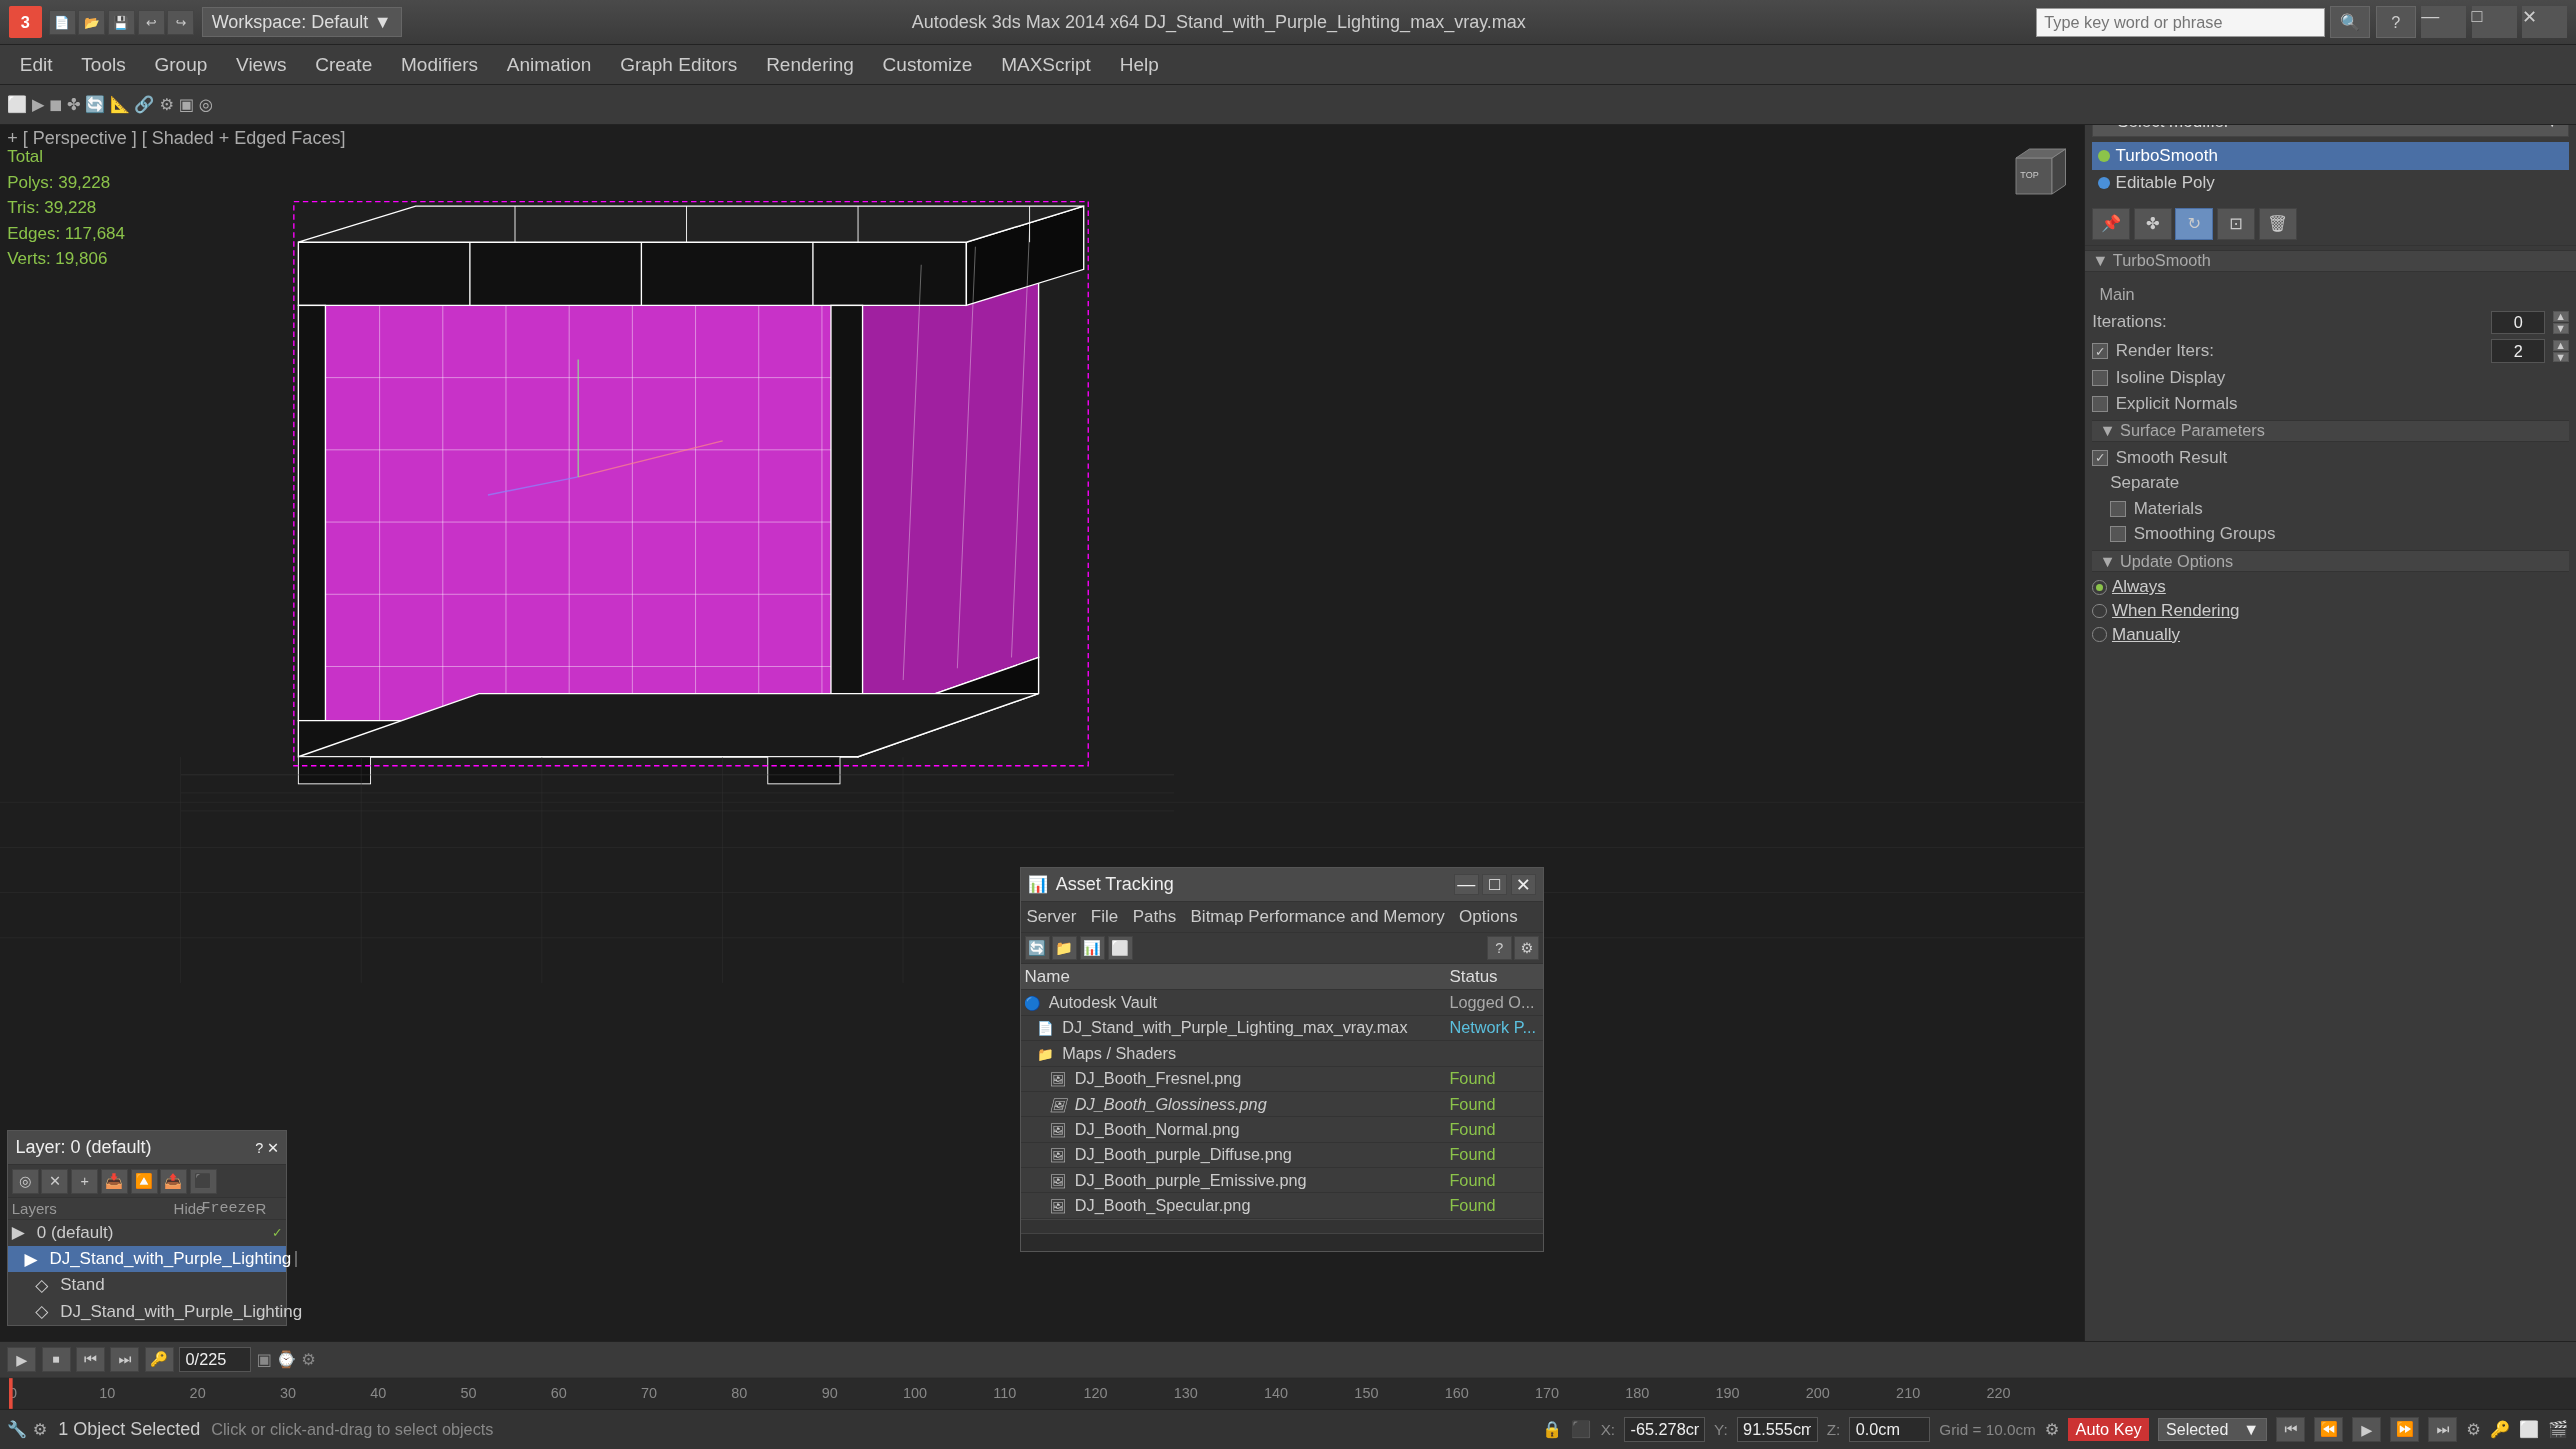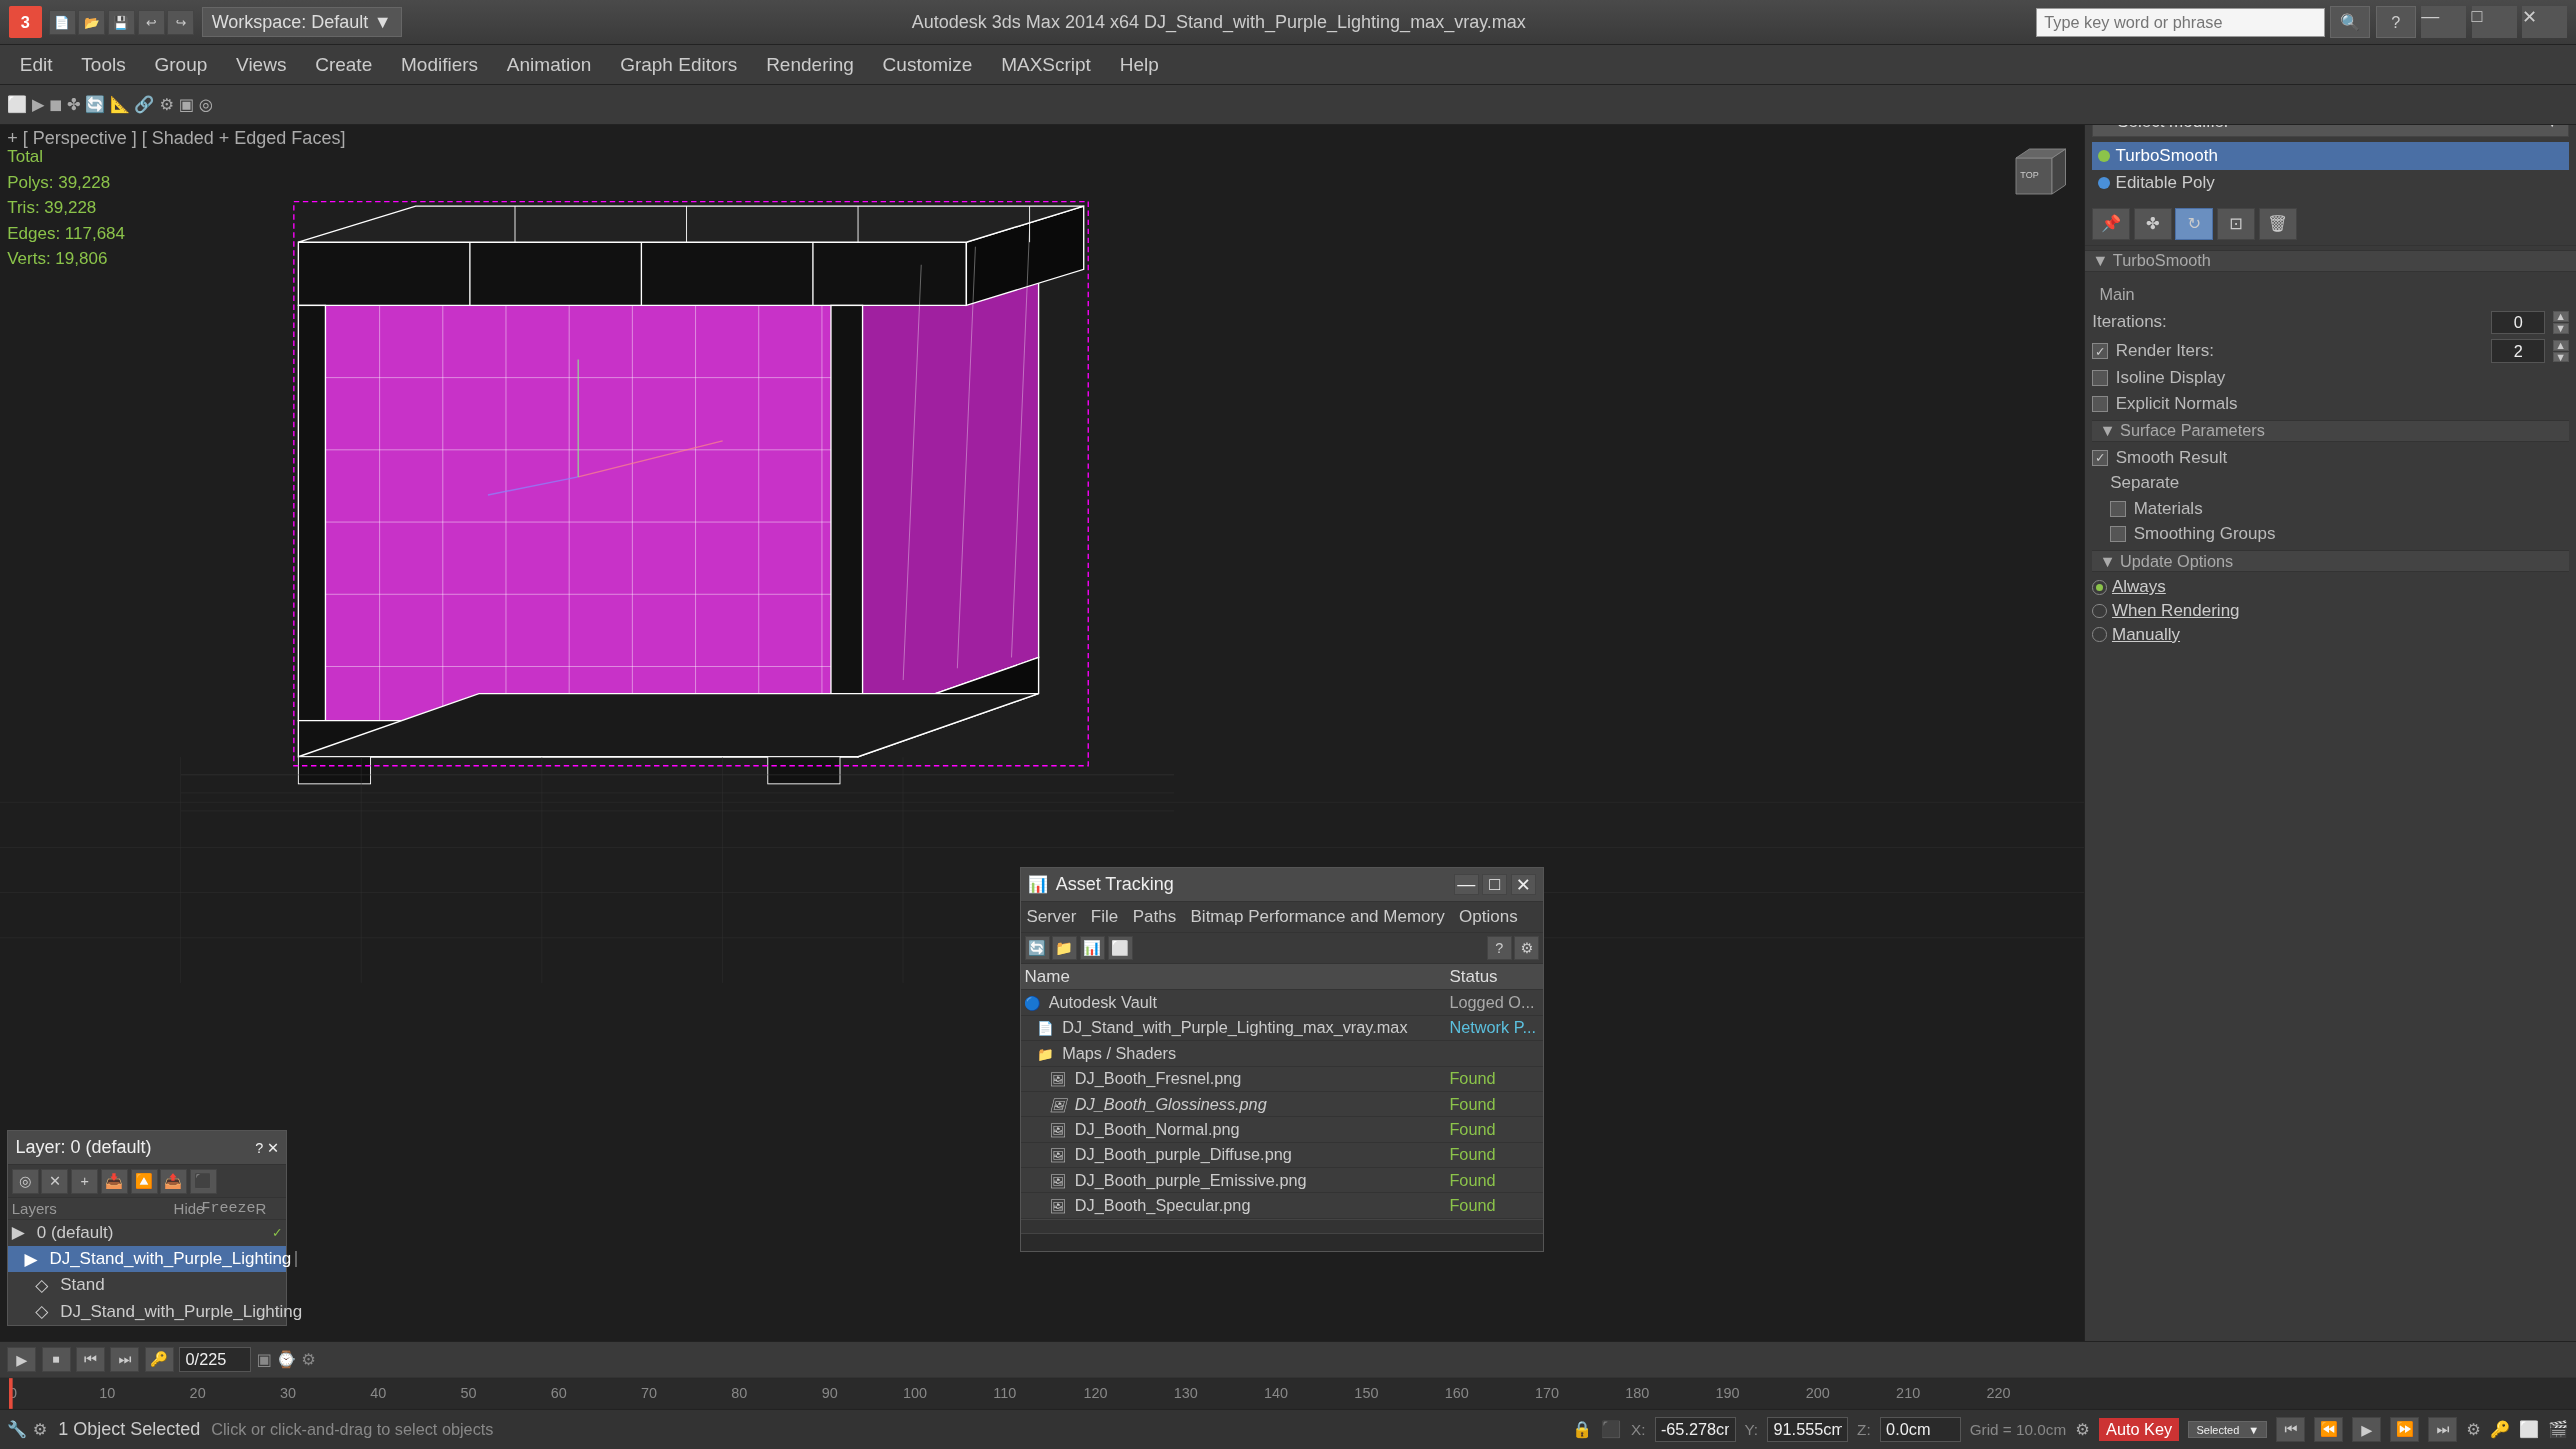--- a/index.html
+++ b/index.html
@@ -991,21 +991,21 @@
       <span style="font-size:16.3px;">⬛</span>
       <span class="status-label">X:</span>
       <input class="status-input" type="text" value="-65.278cm" style="">
       <span class="status-label">Y:</span>
       <input class="status-input" type="text" value="91.555cm" style="">
       <span class="status-label">Z:</span>
       <input class="status-input" type="text" value="0.0cm" style="">
       <span class="status-label">Grid = 10.0cm</span>
       <span style="font-size:16.3px;">⚙</span>
       <div style="background:#cc3333;padding:1.8px 7.2px;font-size:16.3px;color:white;cursor:pointer;">Auto Key</div>
-      <div style="background:#555;border:0.9px solid #666;padding:1.8px 7.2px;font-size:11px;color:#eee;cursor:pointer;display:flex;align-items:center;gap:9px;">
+      <div style="background:#555;border:0.9px solid #666;padding:1.8px 7.2px;font-size:16px;color:#eee;cursor:pointer;display:flex;align-items:center;gap:15px;">
         <span>Selected</span>
           <span>▼</span>
       </div>
       <div class="tl-btn">⏮</div>
       <div class="tl-btn">⏪</div>
       <div class="tl-btn">▶</div>
       <div class="tl-btn">⏩</div>
       <div class="tl-btn">⏭</div>
       <span style="font-size:16.3px;">⚙</span>
       <span style="font-size:16.3px;">🔑</span>

